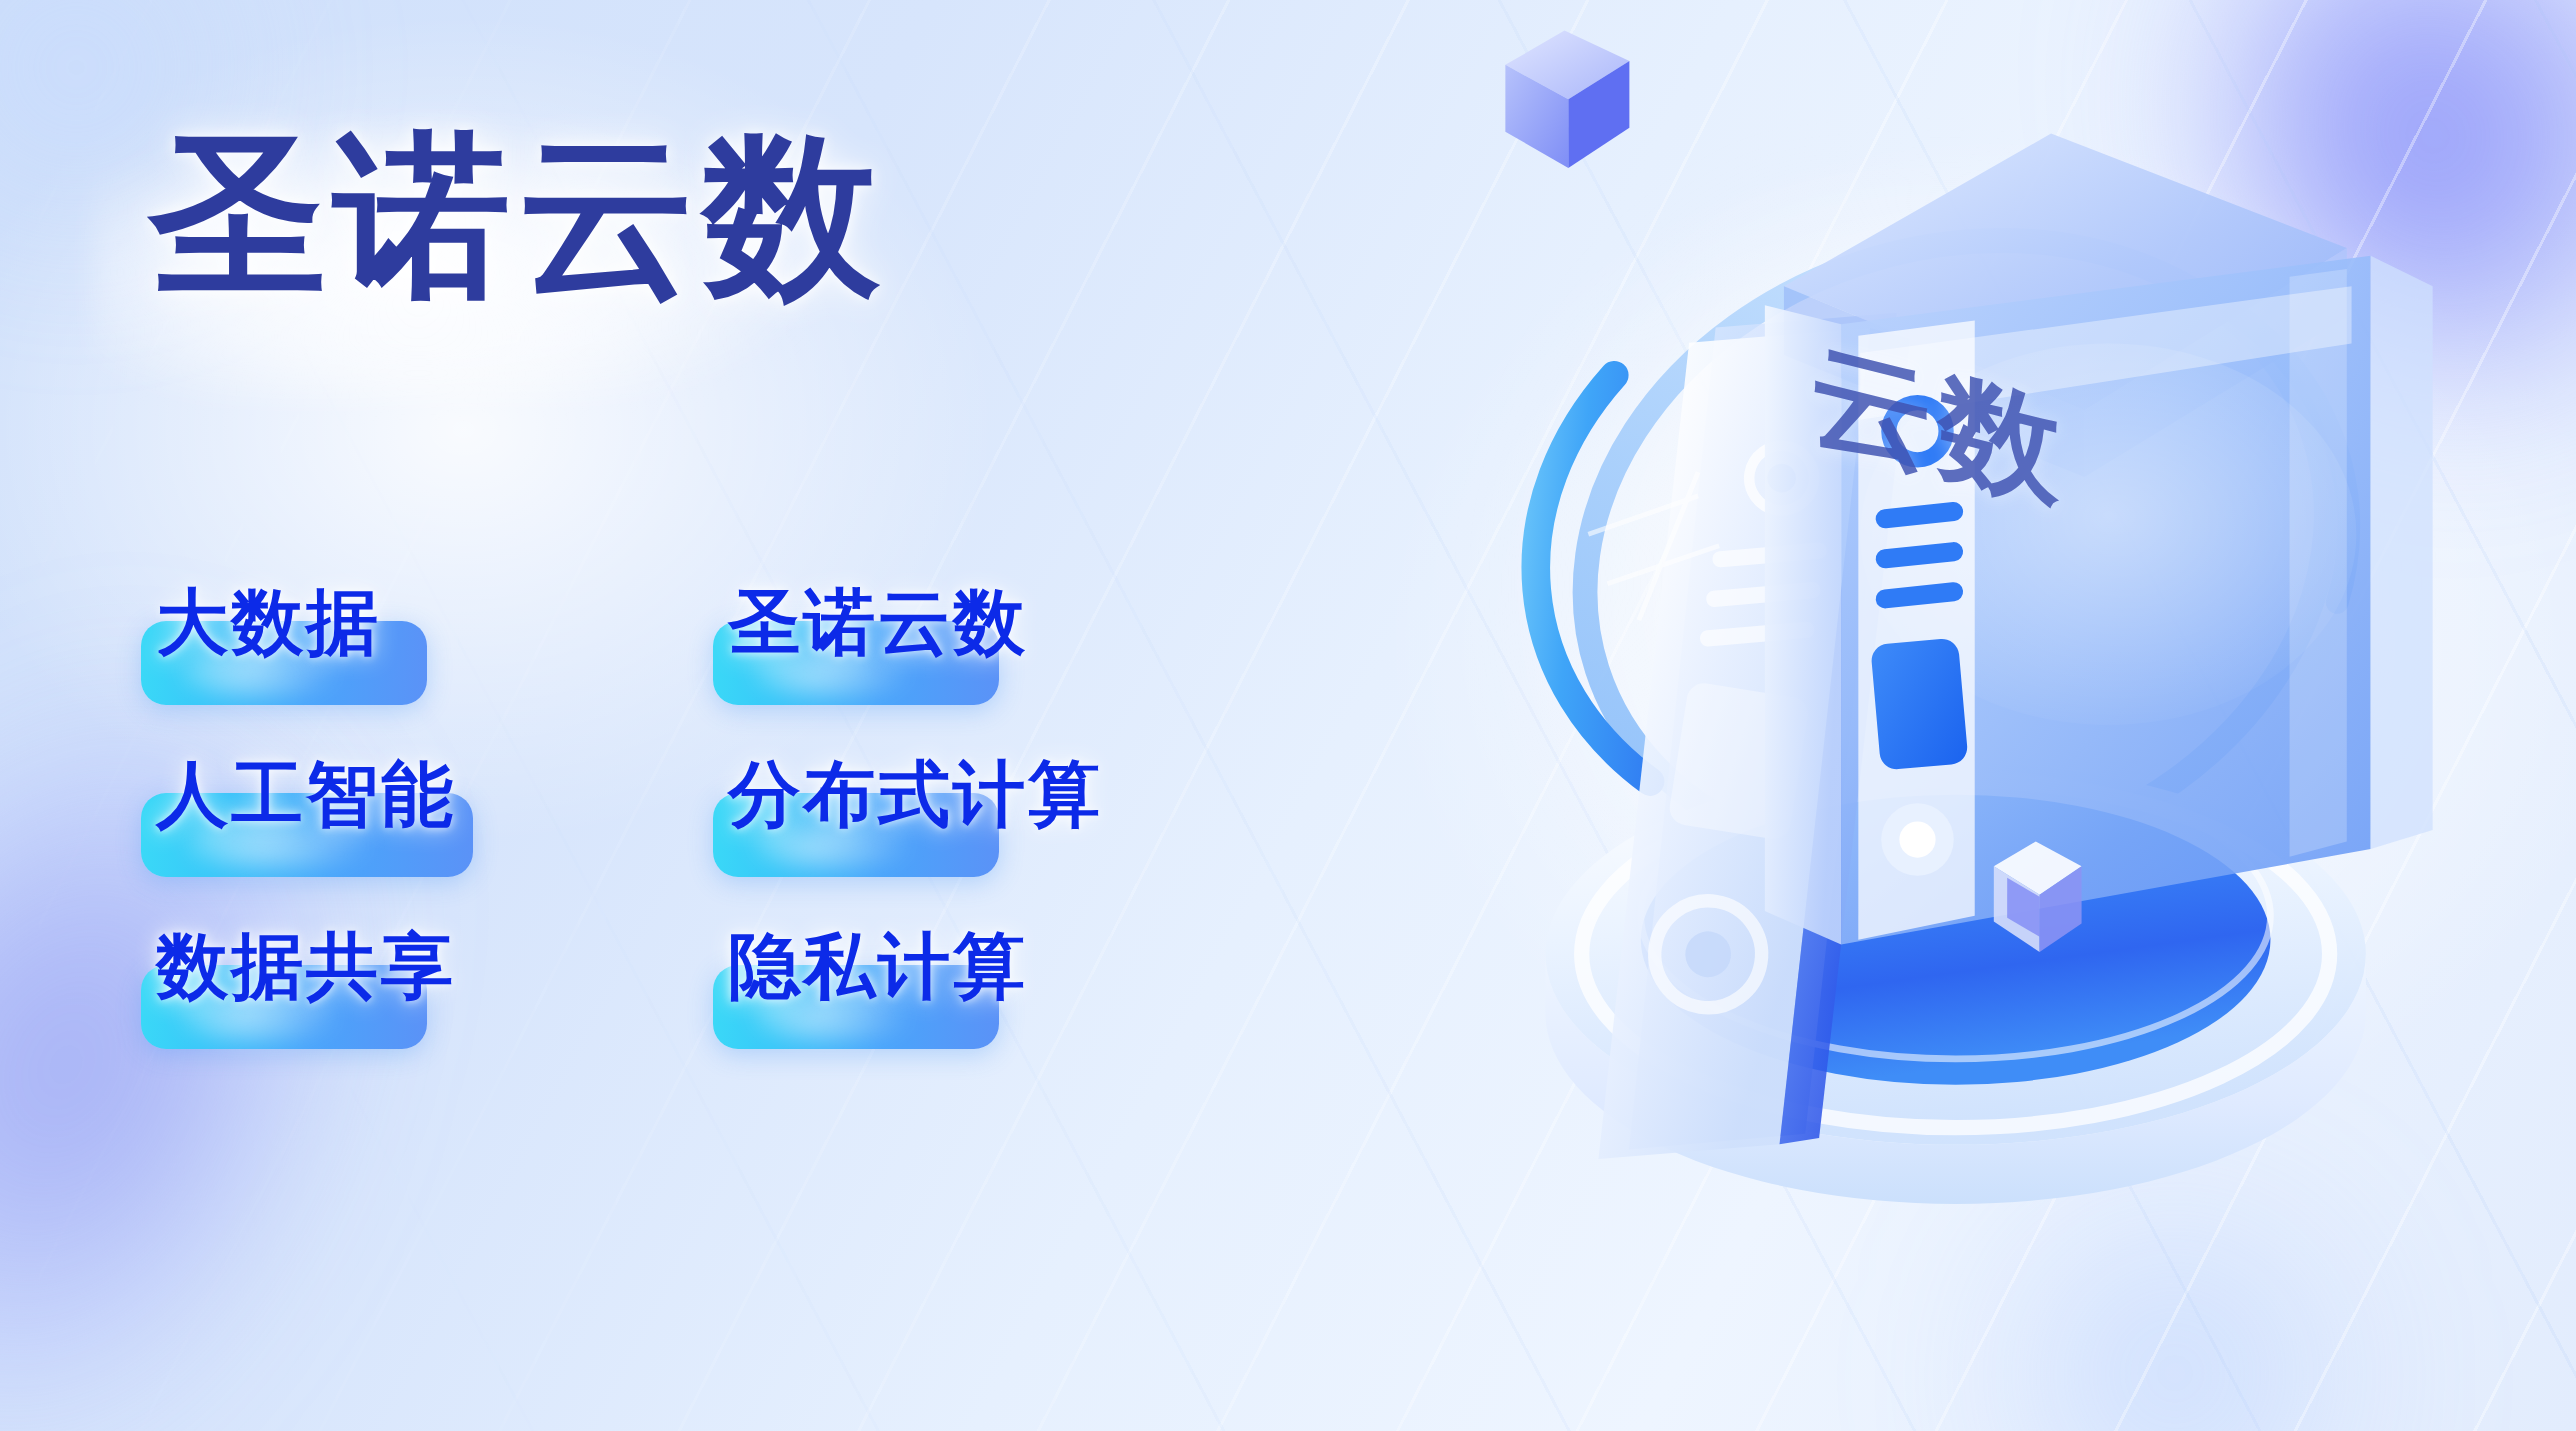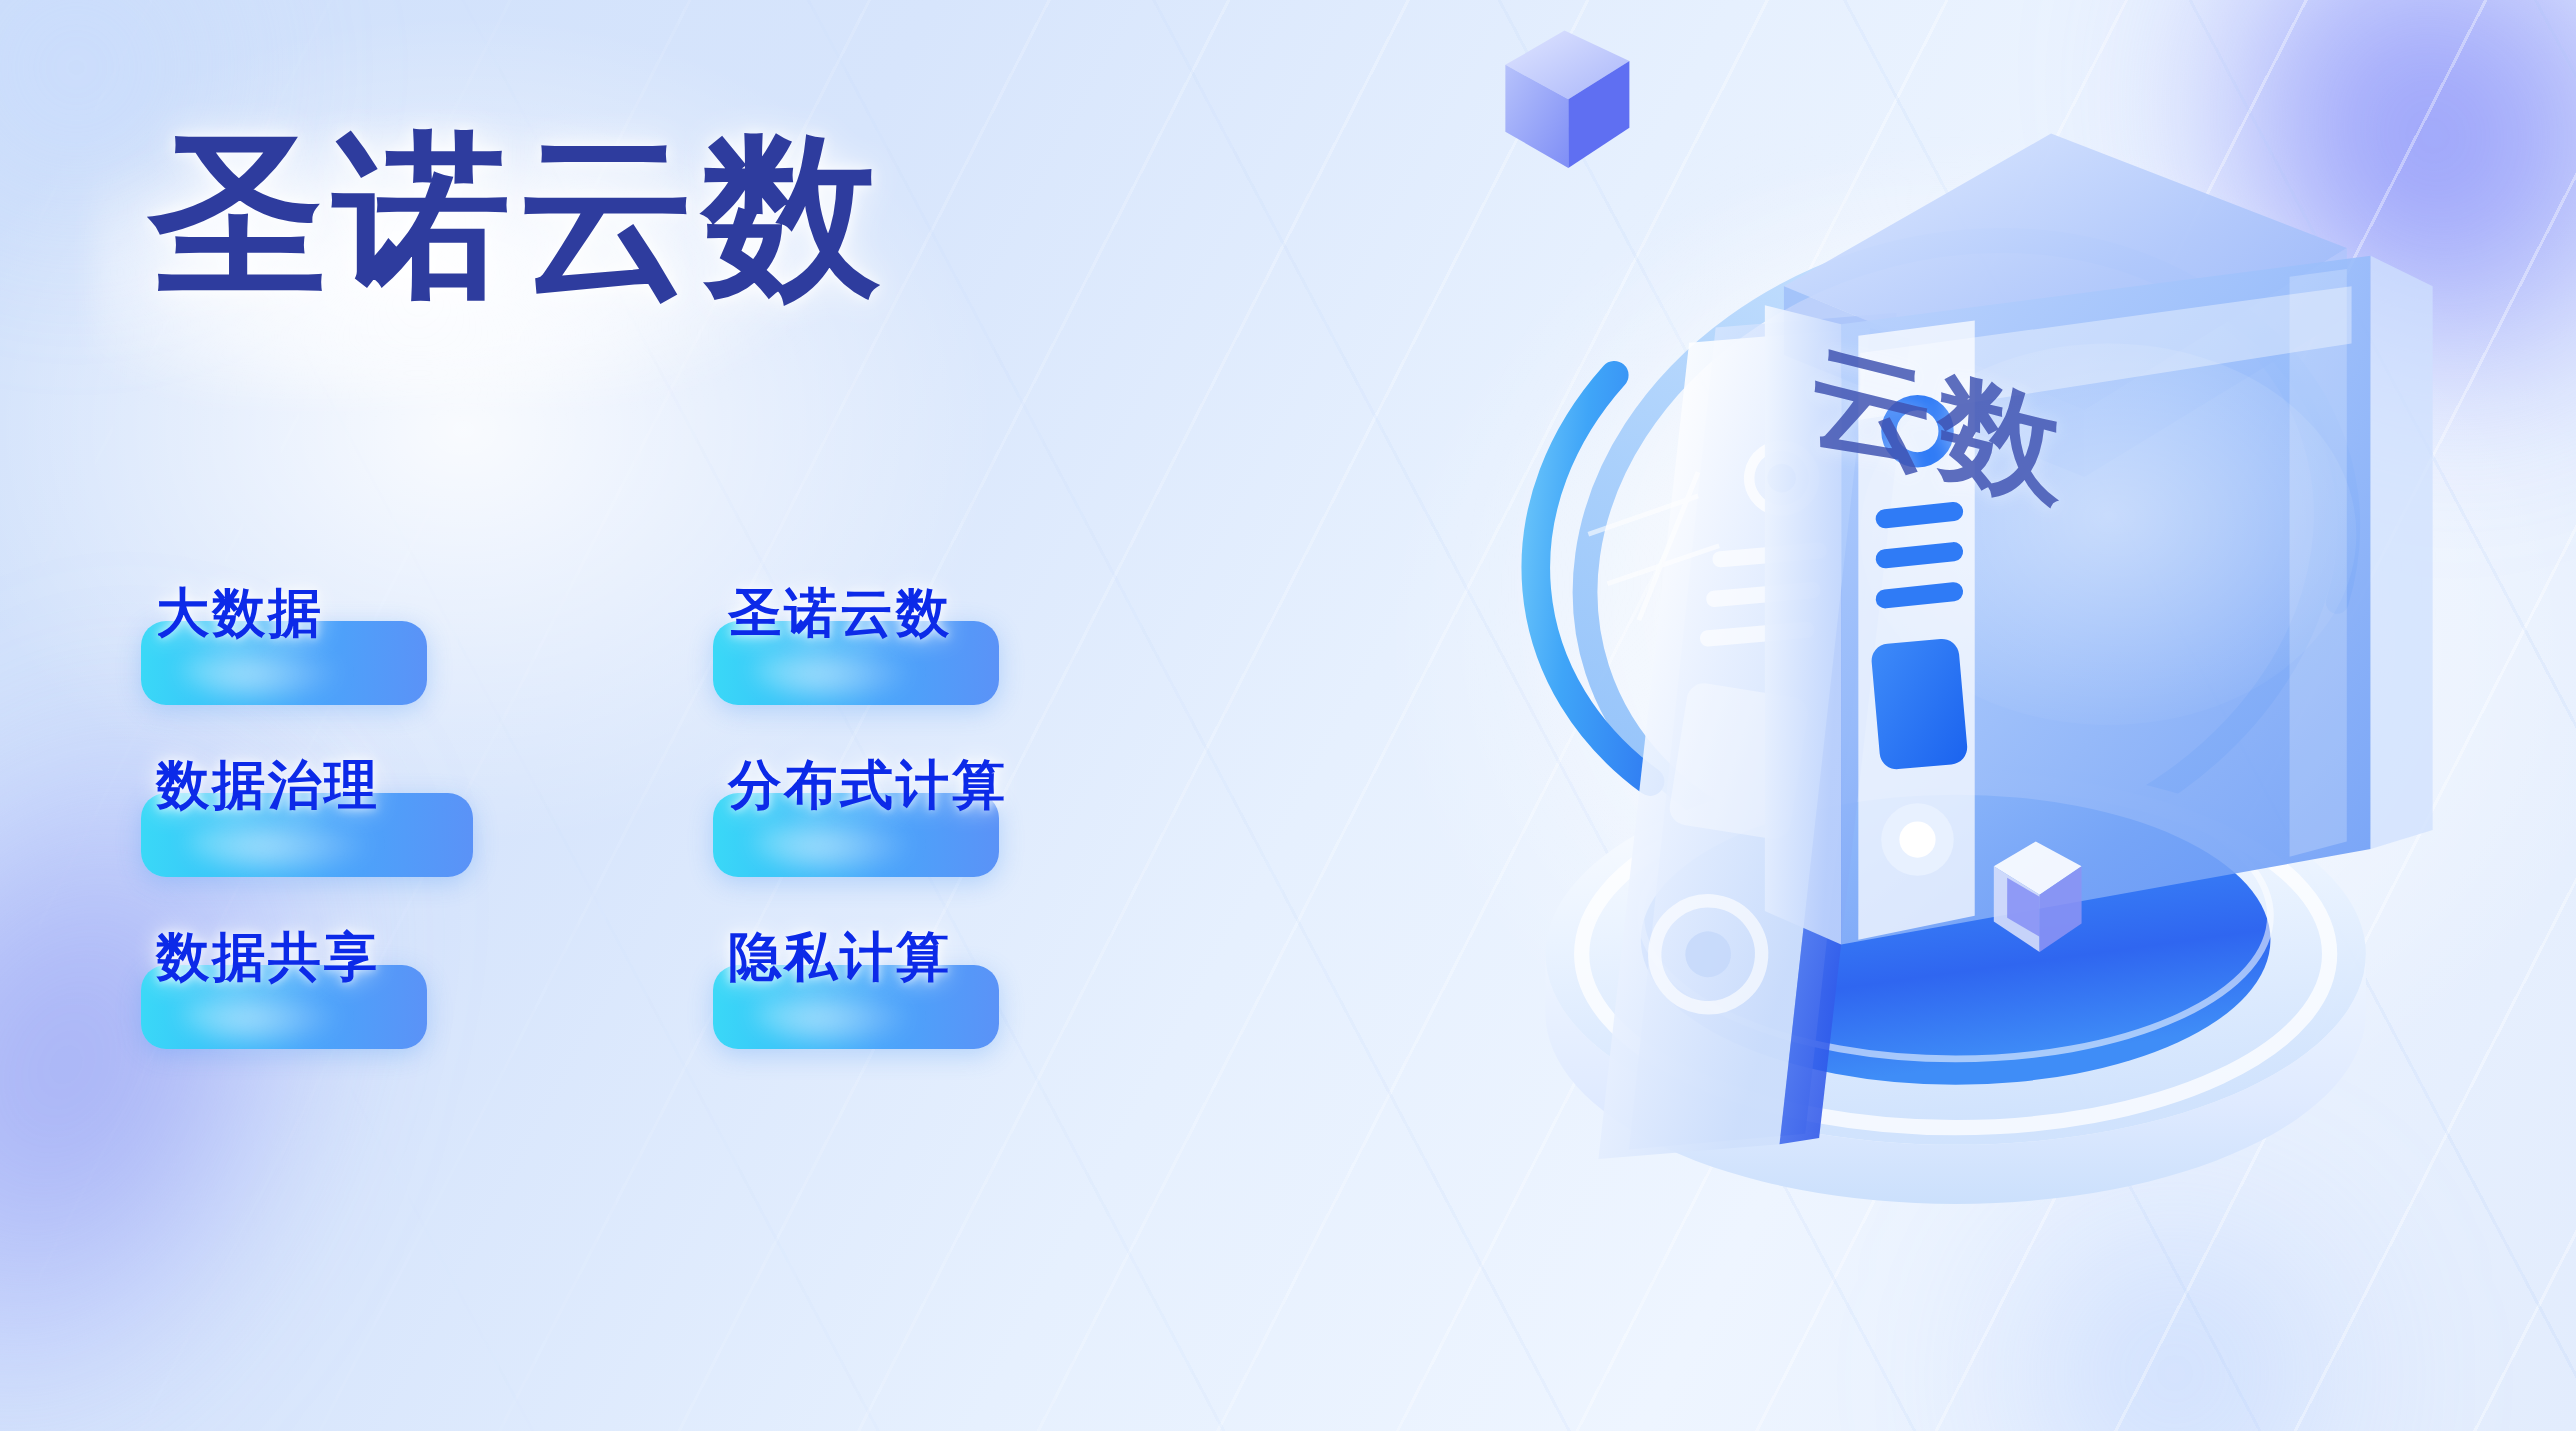--- a/index.html
+++ b/index.html
@@ -78,21 +78,21 @@
     background:linear-gradient(93deg,#3ad9f7 0%, #39c8f9 22%, #49a6fb 58%, #5b92f7 100%);
     box-shadow:0 5.7px 25px rgba(70,150,245,.30);
   }
   .tag .pill::after{
     content:"";position:absolute;left:14%;top:22%;width:56%;height:70%;
     background:radial-gradient(ellipse at 40% 60%, rgba(255,255,255,.55) 0%, rgba(255,255,255,0) 72%);
     filter:blur(11.4px);border-radius:50%;
   }
   .tag .label{
     position:absolute;left:15.3px;top:-5.7px;
-    font-size:53px;line-height:1;font-weight:700;letter-spacing:2.9px;
+    font-size:72px;line-height:1;font-weight:700;letter-spacing:2.9px;
     color:#0c2ae8;white-space:nowrap;
     text-shadow:0 0 25px rgba(255,255,255,.95), 0 0 9.5px rgba(255,255,255,.85);
   }
   
   .col-a .pill{width:286px;}
   .col-a.w-wide .pill{width:332px;}
   .col-b .pill{width:286px;}
 
   
   .art{position:absolute;right:0;top:0;width:1193px;height:1431px;}
@@ -301,21 +301,21 @@
       <span class="label">大数据</span>
     </div>
 
     <div class="tag col-b">
       <span class="pill"></span>
       <span class="label">圣诺云数</span>
     </div>
 
     <div class="tag col-a w-wide">
       <span class="pill"></span>
-      <span class="label">数据治理</span>
+      <span class="label">人工智能</span>
     </div>
 
     <div class="tag col-b">
       <span class="pill"></span>
       <span class="label">分布式计算</span>
     </div>
 
     <div class="tag col-a">
       <span class="pill"></span>
       <span class="label">数据共享</span>

